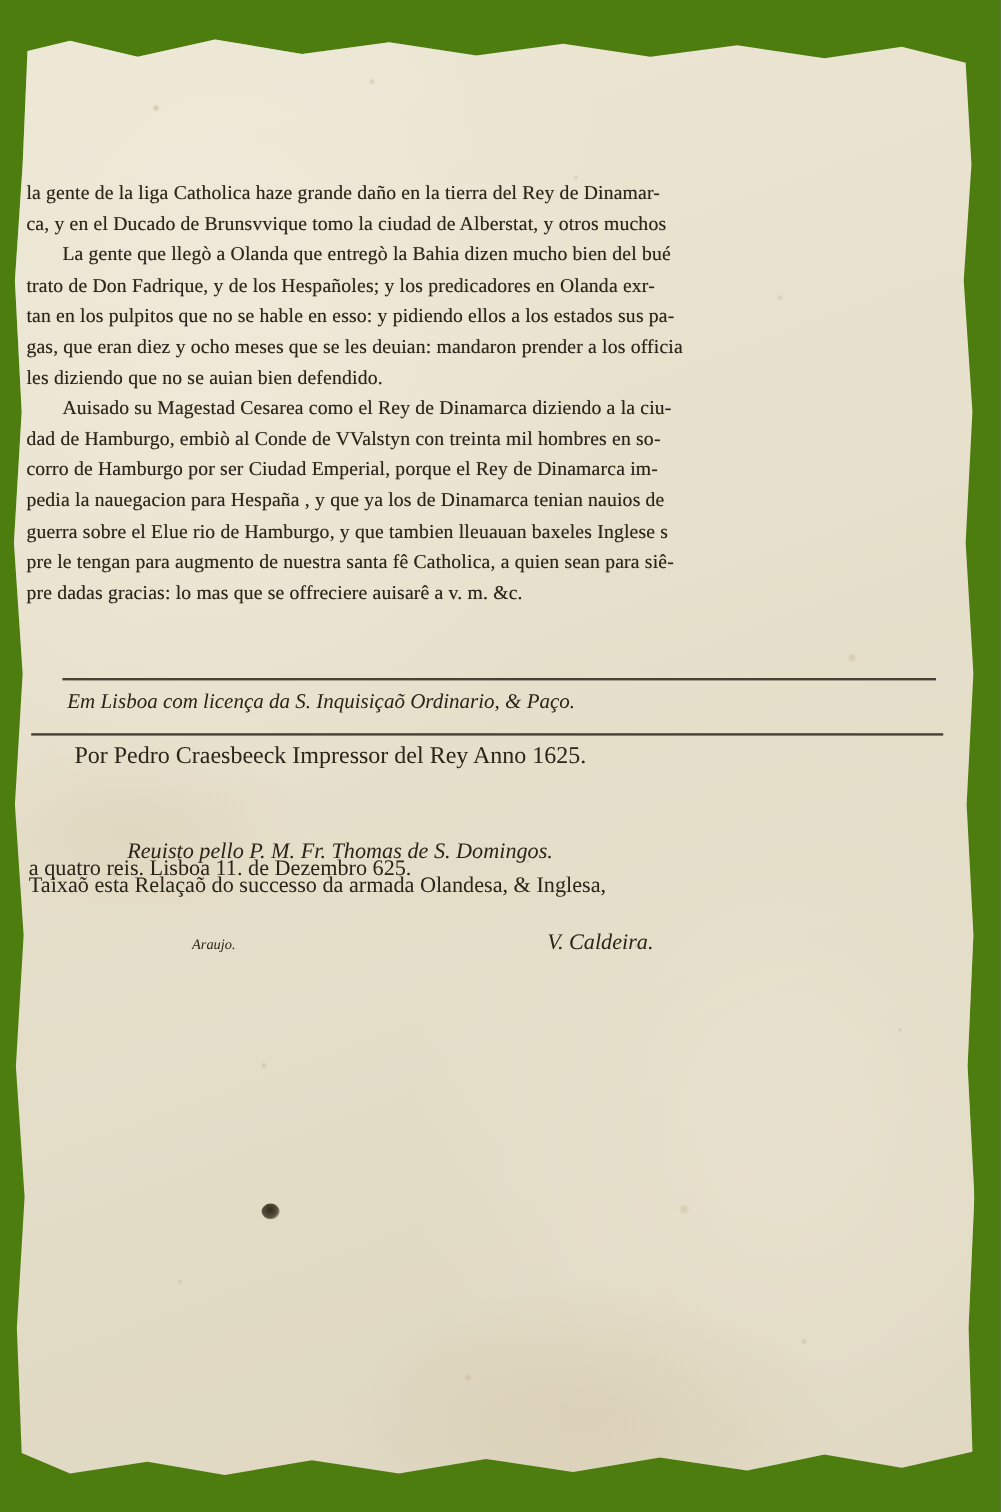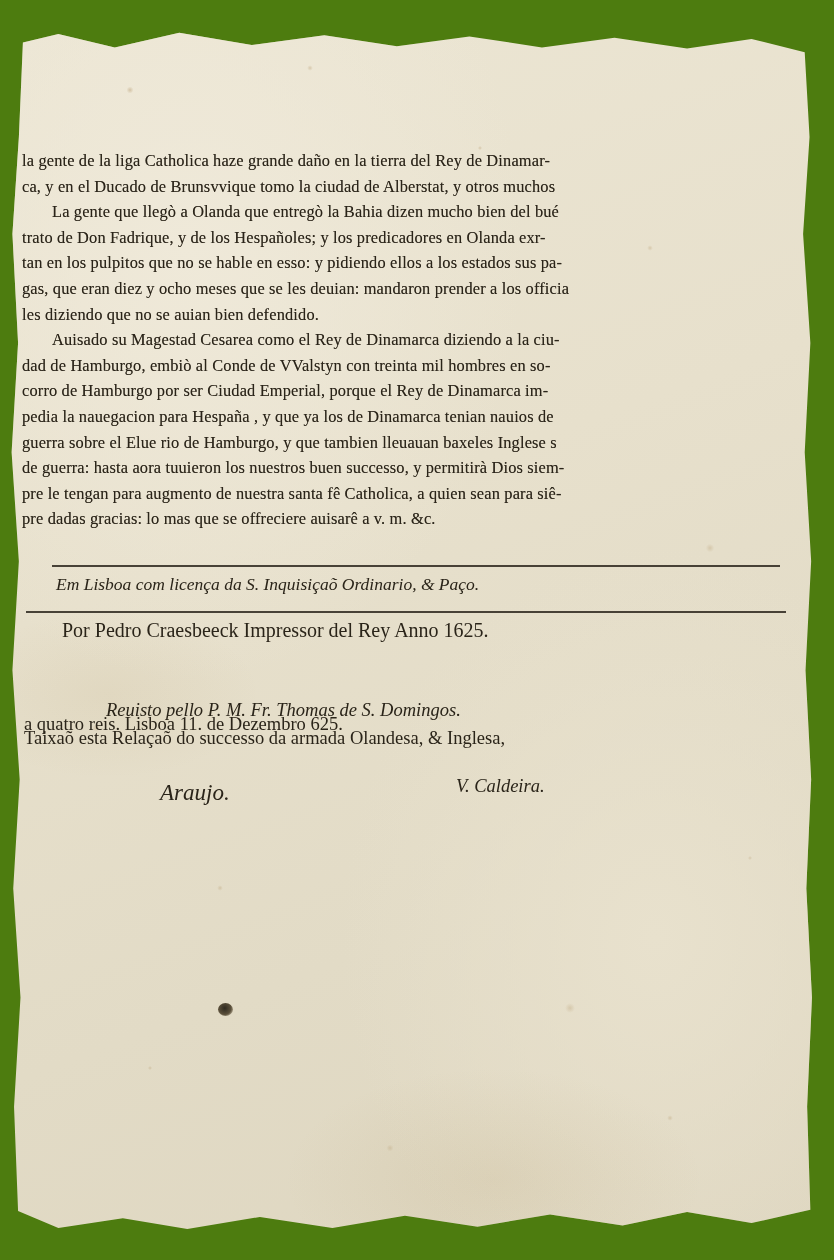--- a/index.html
+++ b/index.html
@@ -132,21 +132,21 @@
     left: 14px; top: 700px;
     font-size: 18.5px;
   }
   #tax-line-2 {
     left: 14px; top: 686px;
     font-size: 18.5px;
   }
   #sign-araujo {
     left: 150px; top: 752px;
     font-style: italic;
-    font-size: 23px;
+    font-size: 12px;
   }
   #sign-caldeira {
     left: 420px; top: 748px;
     font-style: italic;
     font-size: 18.5px;
     margin-left: 26px;
   }
 </style>
 </head>
 <body>
@@ -164,21 +164,20 @@
       <div class="body-line indent">La gente que llegò a Olanda que entregò la Bahia dizen mucho bien del bué</div>
       <div class="body-line">trato de Don Fadrique, y de los Hespañoles; y los predicadores en Olanda exr-</div>
       <div class="body-line">tan en los pulpitos que no se hable en esso: y pidiendo ellos a los estados sus pa-</div>
       <div class="body-line">gas, que eran diez y ocho meses que se les deuian: mandaron prender a los officia</div>
       <div class="body-line">les diziendo que no se auian bien defendido.</div>
       <div class="body-line indent">Auisado su Magestad Cesarea como el Rey de Dinamarca diziendo a la ciu-</div>
       <div class="body-line">dad de Hamburgo, embiò al Conde de VValstyn con treinta mil hombres en so-</div>
       <div class="body-line">corro de Hamburgo por ser Ciudad Emperial, porque el Rey de Dinamarca im-</div>
       <div class="body-line">pedia la nauegacion para Hespaña , y que ya los de Dinamarca tenian nauios de</div>
       <div class="body-line">guerra sobre el Elue rio de Hamburgo, y que tambien lleuauan baxeles Inglese s</div>
-      <div class="body-line">de guerra: hasta aora tuuieron los nuestros buen successo, y permitirà Dios siem-</div>
       <div class="body-line">pre le tengan para augmento de nuestra santa fê Catholica, a quien sean para siê-</div>
       <div class="body-line">pre dadas gracias: lo mas que se offreciere auisarê a v. m. &amp;c.</div>
     </div>
 
     <div class="rule" id="rule-top"></div>
     <div class="rule" id="rule-bottom"></div>
 
     <div class="imprint-line" id="imprint-licence">Em Lisboa com licença da S. Inquisiçaõ Ordinario, &amp; Paço.</div>
     <div class="imprint-line" id="imprint-printer">Por Pedro Craesbeeck Impressor del Rey Anno 1625.</div>
     <div class="imprint-line" id="imprint-revisto">Reuisto pello P. M. Fr. Thomas de S. Domingos.</div>

